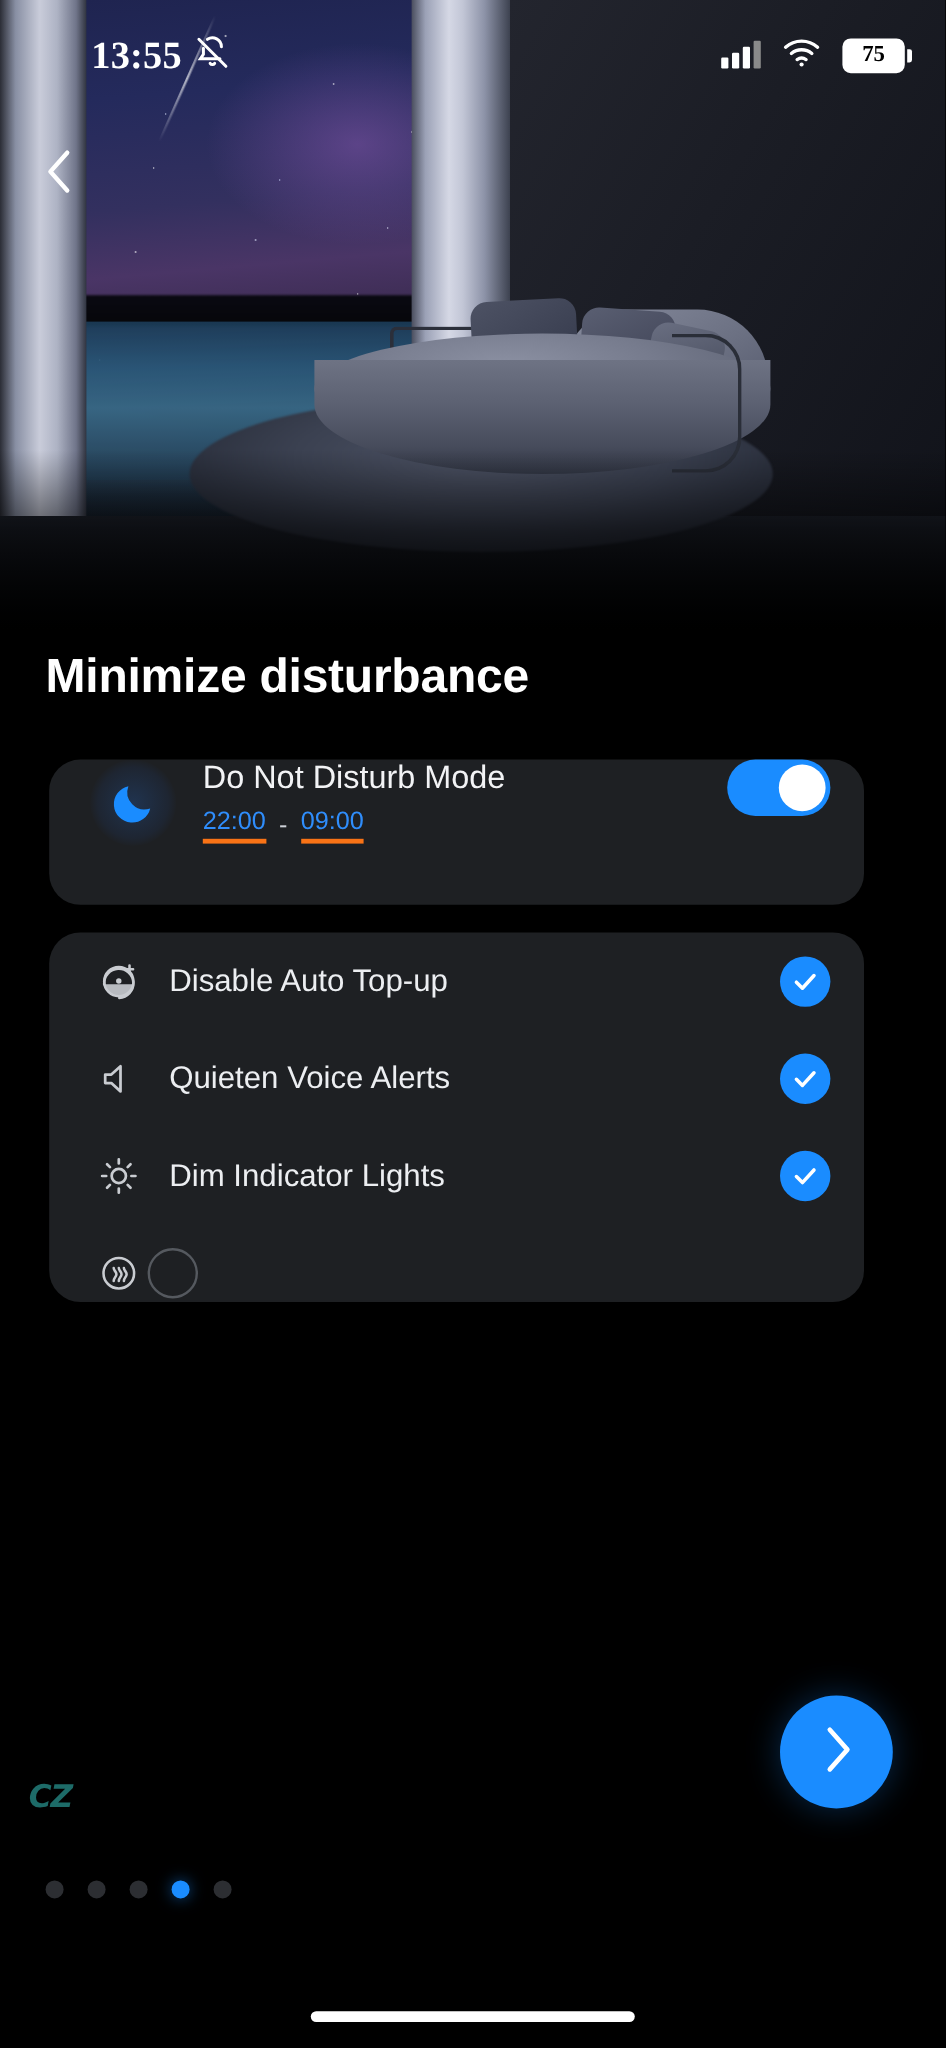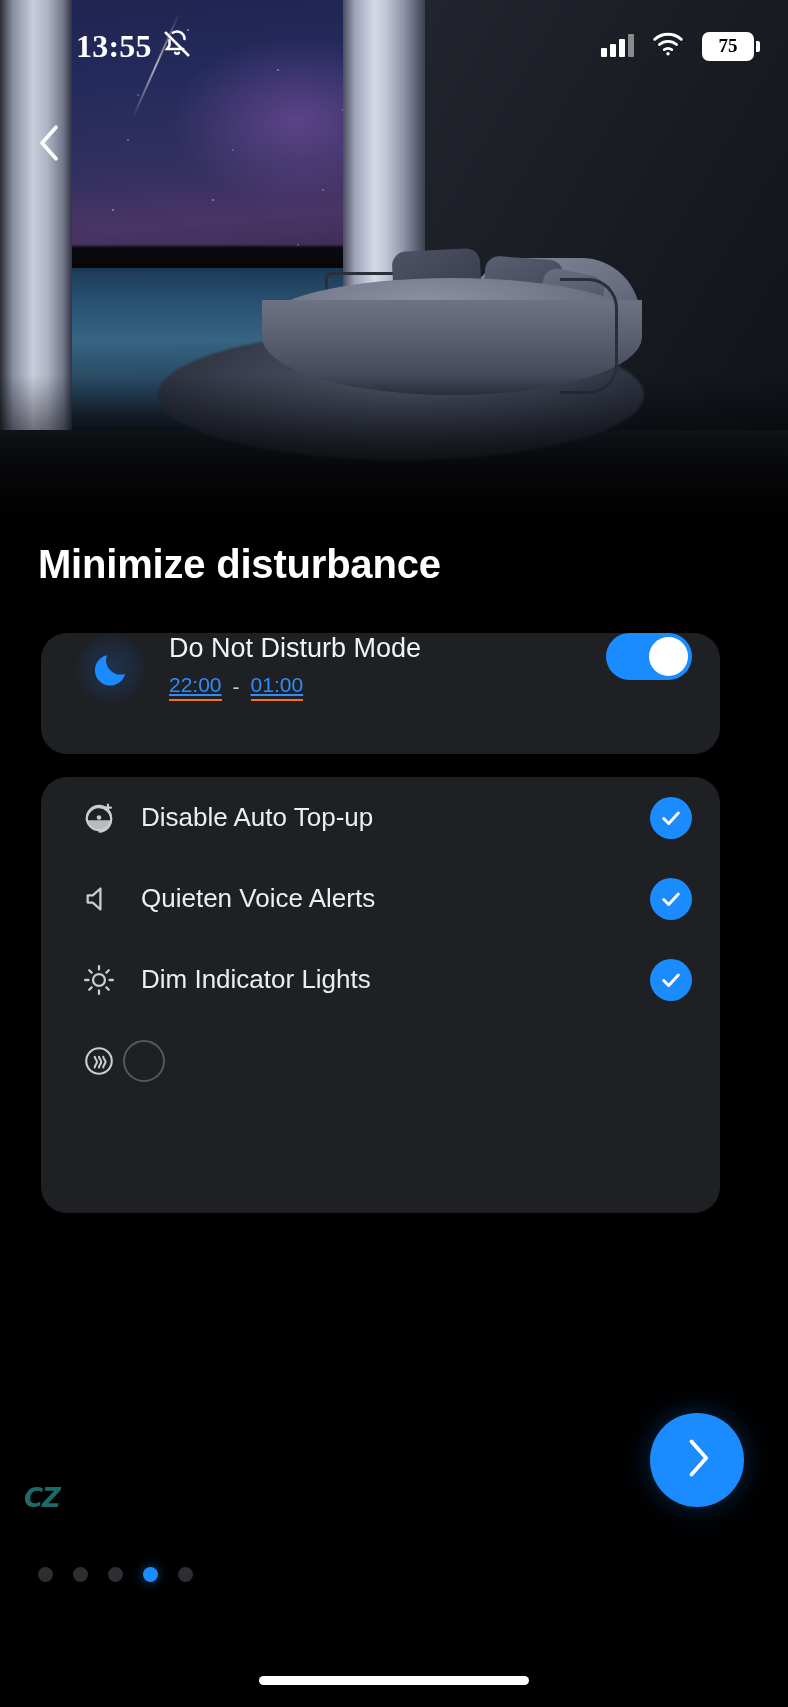--- a/index.html
+++ b/index.html
@@ -157,34 +157,34 @@
   
   .page-title{
     position:absolute; left:38px; top:542px;
     color:#fff; font-size:40px; font-weight:700; letter-spacing:-.2px;
   }
   .card{
     position:absolute; left:41px; width:679px;
     background:#1e2023; border-radius:26px;
   }
   .card-dnd{ top:633px; height:121px; }
-  .card-list{ top:777px; height:436px; padding:0 0; }
+  .card-list{ top:777px; height:308px; padding:0 0; }
 
   .dnd-row{ display:flex; height:121px; padding:0 28px 0 34px; }
   .moon-wrap{
     width:72px; height:72px; border-radius:50%;
     background:radial-gradient(circle at 50% 50%, rgba(36,96,180,.30) 0%, rgba(30,70,140,.14) 58%, rgba(30,60,120,0) 72%);
     display:flex; align-items:center; justify-content:center; flex:0 0 auto;
   }
   .dnd-text{ flex:1; margin-left:22px; }
   .dnd-title{ color:#f2f3f5; font-size:27px; font-weight:400; line-height:1.15; }
   .dnd-times{ margin-top:9px; display:flex; align-items:center; gap:11px; }
   .time-link{
-    color:#2f8dfb; font-size:21px; border-bottom:2px solid #f97316;
-    padding-bottom:2px; cursor:pointer;text-decoration:underline;
+    color:#2f8dfb; font-size:21px; border-bottom:4px solid #f97316;
+    padding-bottom:2px; cursor:pointer;
   }
   .time-dash{ color:#cdd1d7; font-size:21px; }
   .toggle{
     width:86px; height:47px; border-radius:24px; background:#1a8cff;
     position:relative; flex:0 0 auto; cursor:pointer;
   }
   .toggle .knob{
     position:absolute; top:4px; right:4px; width:39px; height:39px;
     border-radius:50%; background:#fff;
   }
@@ -293,21 +293,21 @@
       <div class="moon-wrap">
         <svg width="40" height="40" viewBox="0 0 24 24">
           <path d="M20.5 14.8A8.6 8.6 0 0 1 9.6 3.7 9.2 9.2 0 1 0 20.5 14.8Z" fill="#1a8cff"></path>
         </svg>
       </div>
       <div class="dnd-text">
         <div class="dnd-title">Do Not Disturb Mode</div>
         <div class="dnd-times">
           <span class="time-link">22:00</span>
           <span class="time-dash">-</span>
-          <span class="time-link">01:00</span>
+          <span class="time-link">09:00</span>
         </div>
       </div>
       <div class="toggle">
         <span class="knob"></span>
       </div>
     </div>
   </div>
 
   <div class="card card-list">
 

